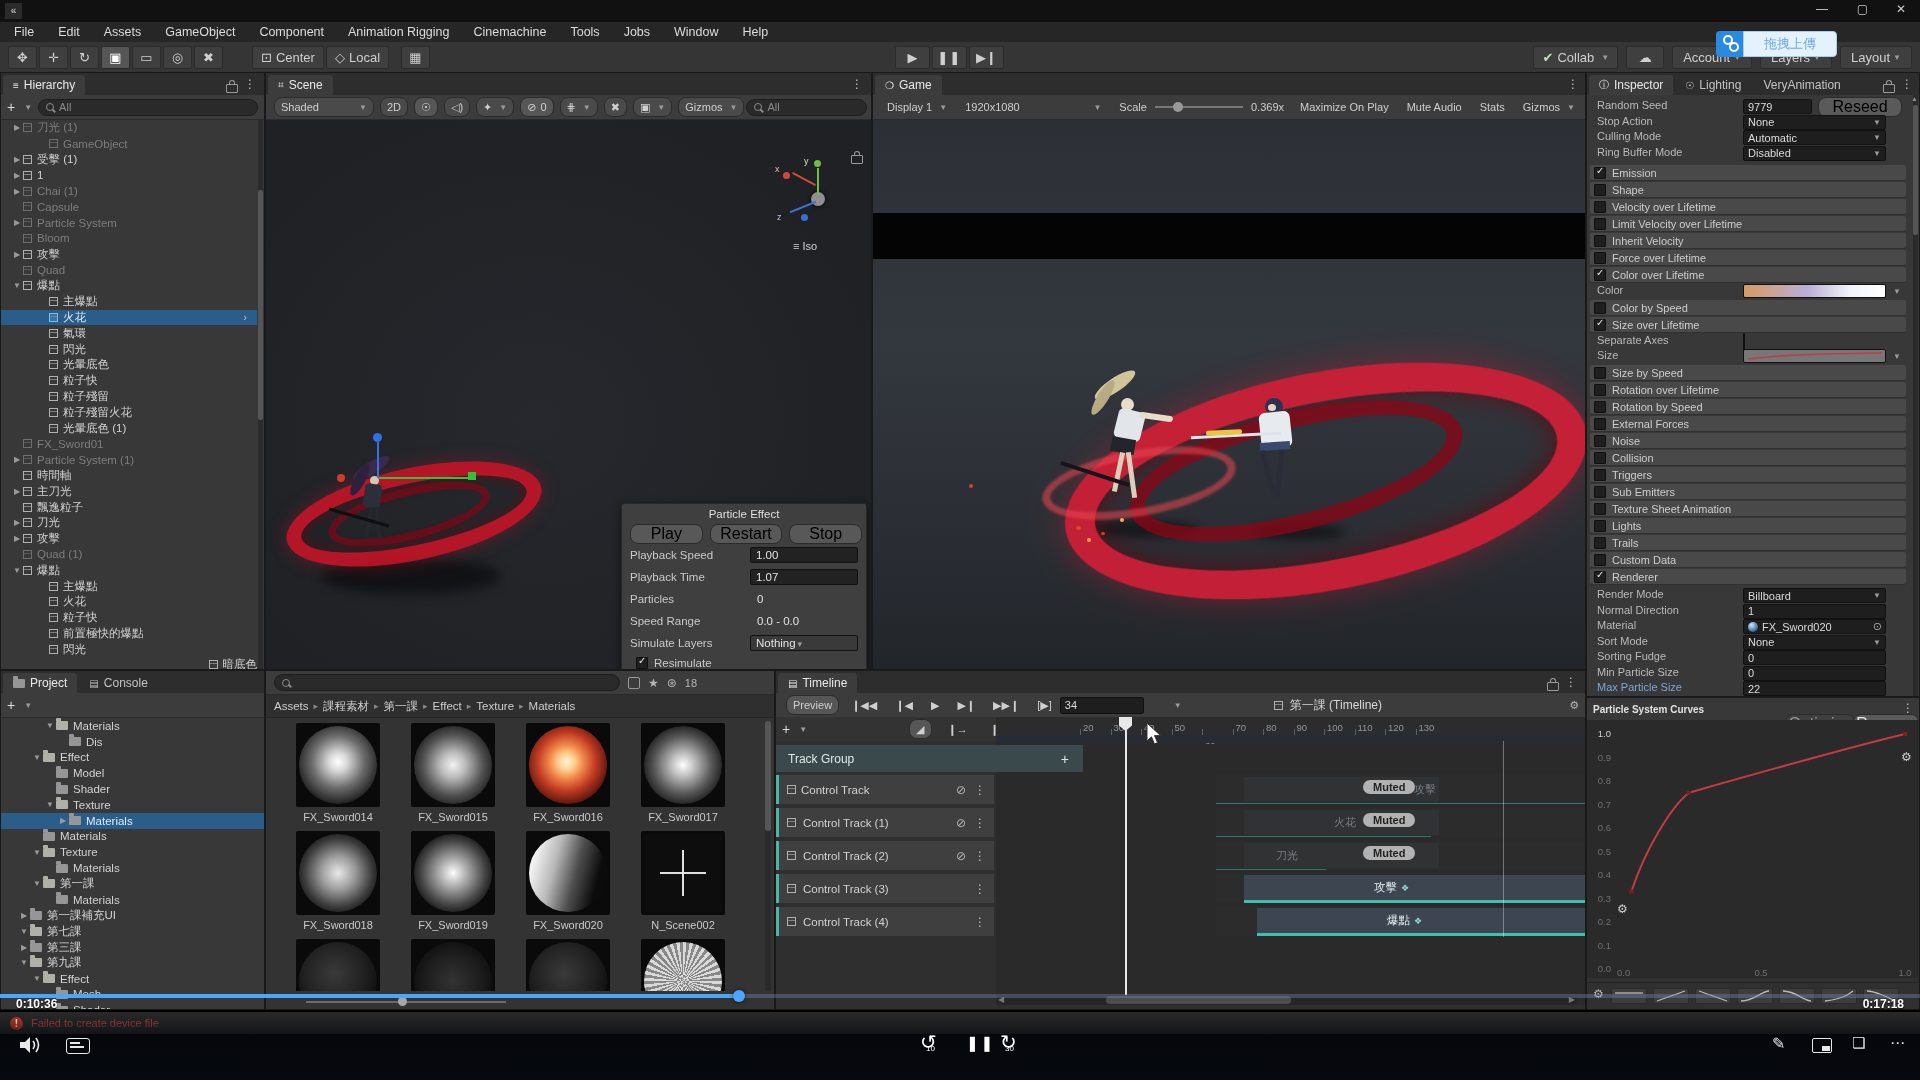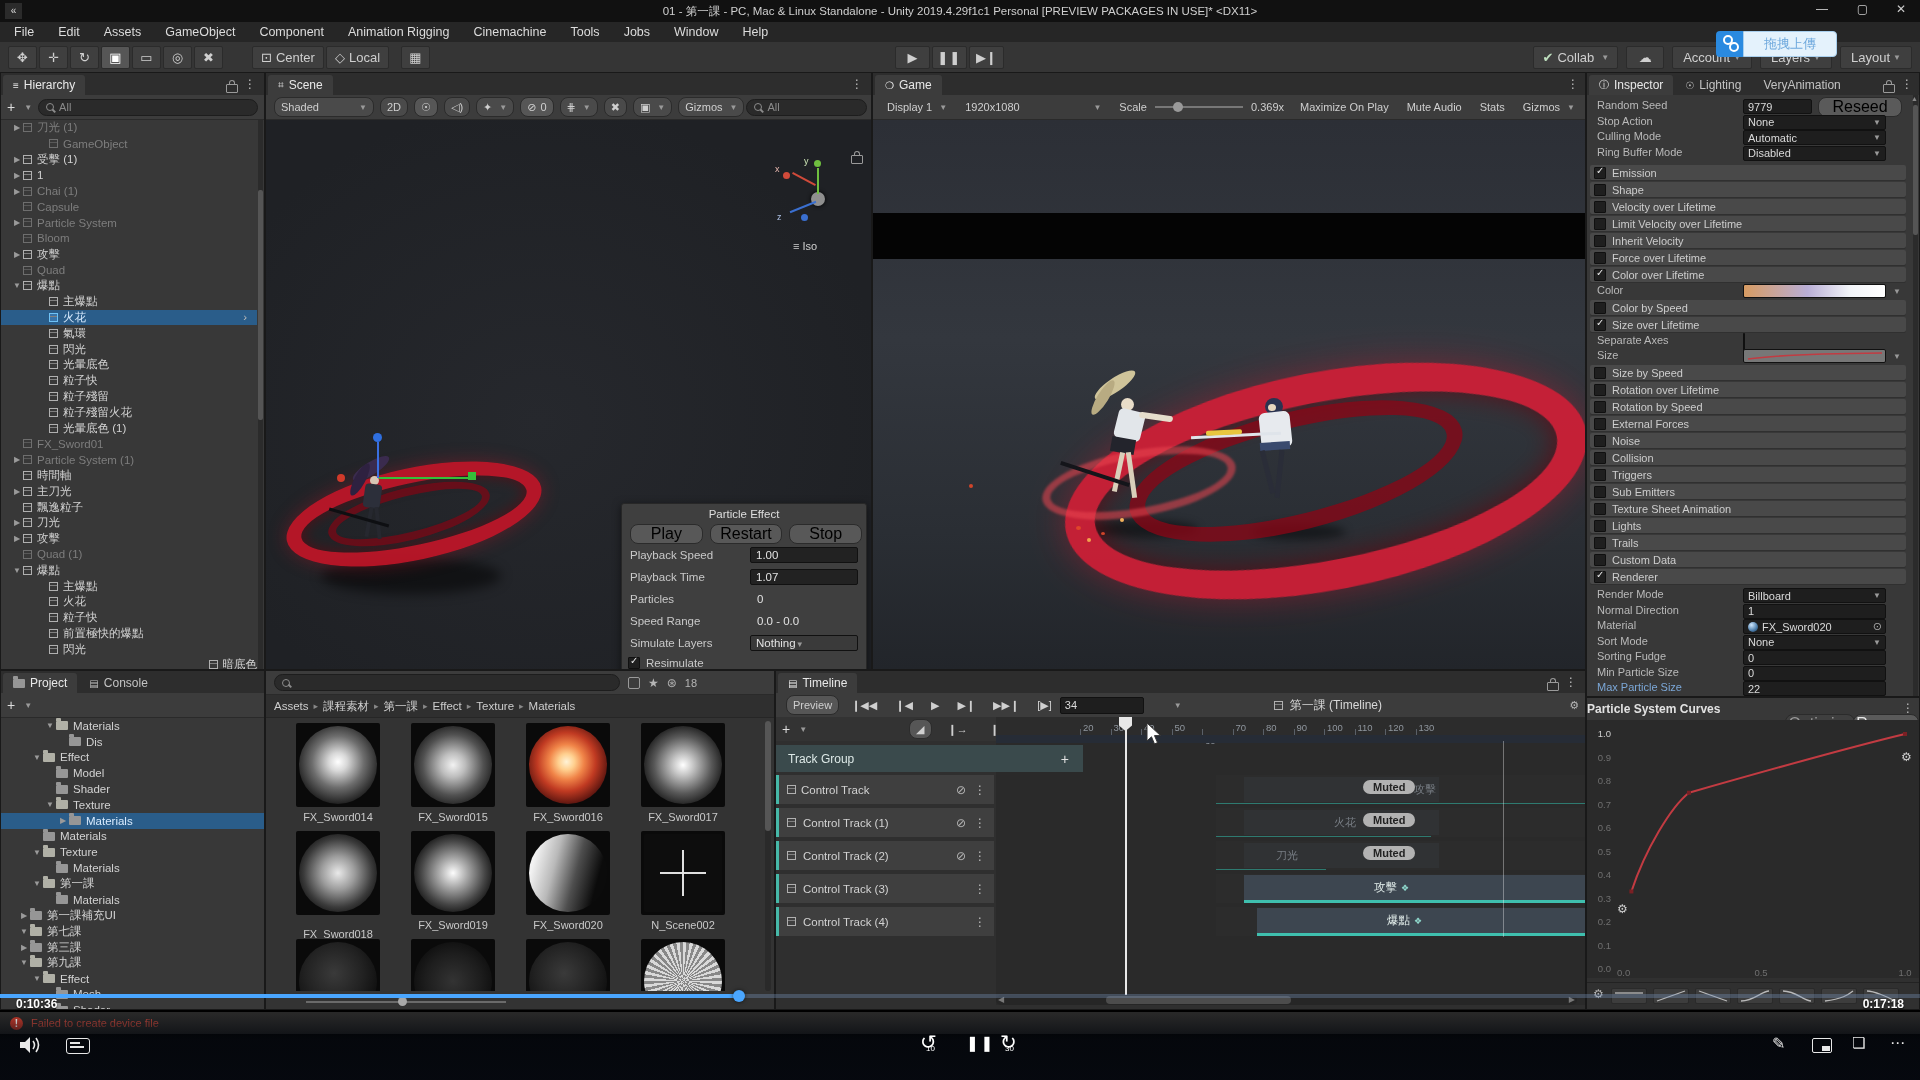--- a/index.html
+++ b/index.html
@@ -66,21 +66,20 @@
   .toolbtn{width:27px;height:21px;background:#3f3f3f;border:1px solid #2b2b2b;border-radius:2px;display:flex;align-items:center;justify-content:center;color:#cfcfcf;font-size:13px;margin-left:2px}
   .toolbtn.active{background:#565656;color:#fff}
   .vshadow{text-shadow:0 1px 2px rgba(0,0,0,.8)}
   svg{display:block}
 </style>
 </head>
 <body>
 
 <div class="abs" style="left:0;top:0;width:1920px;height:22px;background:#111;display:flex;align-items:center">
   <span class="abs" style="left:5px;top:3px;width:17px;height:16px;background:#2b2b2b;color:#ddd;font-size:10px;text-align:center;line-height:16px">«</span>
-  <span style="margin:0 auto;font-size:11.5px;color:#cfcfcf">01 - 第一課 - PC, Mac &amp; Linux Standalone - Unity 2019.4.29f1c1 Personal [PREVIEW PACKAGES IN USE]* &lt;DX11&gt;</span>
   <span class="abs" style="right:92px;top:2px;color:#ccc;font-size:12px">—</span>
   <span class="abs" style="right:52px;top:2px;color:#ccc;font-size:12px">▢</span>
   <span class="abs" style="right:14px;top:2px;color:#ccc;font-size:12px">✕</span>
 </div>
 
 <div class="abs" id="menubar" style="left:0;top:22px;width:1920px;height:20px;background:#262626;display:flex;align-items:center;gap:24px;padding-left:14px">
     <div class="menuitem">File</div>
     <div class="menuitem">Edit</div>
     <div class="menuitem">Assets</div>
     <div class="menuitem">GameObject</div>
@@ -444,21 +443,21 @@
           </div>
           <div class="pe-row">
             <span>Speed Range</span>
             <span class="pe-val" style="background: none; border: none;">0.0 - 0.0</span>
           </div>
           <div class="pe-row">
             <span>Simulate Layers</span>
             <span class="pe-val" style="background: rgb(58, 58, 58);">Nothing<span class="dd" style="margin-left: auto;">▼</span></span>
           </div>
         </div>
-      <div id="pe-checks" style="padding-left:6px">
+      <div id="pe-checks" style="padding-left:14px">
           <div class="r" style="height: 17px;">
             <span class="chk on"></span>
             <span style="font-size: 11.5px; color: rgb(201, 201, 201);">Resimulate</span>
           </div>
         </div>
     </div>
   </div>
 </div>
 
 <div class="panel" style="left:872px;top:72px;width:714px;height:598px">
@@ -706,21 +705,21 @@
       </div>
     </div>
   <div class="abs" style="right:1px;top:22px;width:5px;bottom:0;background:#2b2b2b">
     <span style="position:absolute;top:0;left:-2px;color:#888;font-size:7px">▲</span>
     <div style="position:absolute;top:10px;height:130px;left:0;right:0;background:#555;border-radius:2px"></div>
   </div>
 </div>
 
 <div class="panel" style="left:1586px;top:697px;width:334px;height:313px;background:#303030">
   <div class="abs" style="left:0;top:0;right:0;height:22px;background:#383838;border-bottom:1px solid #222;display:flex;align-items:center">
-    <span style="font-size:12px;font-weight:bold;color:#e2e2e2;">Particle System Curves</span>
+    <span style="font-size:10px;font-weight:bold;color:#e2e2e2;margin-left:6px">Particle System Curves</span>
     <span class="abs kebab" style="right:5px;top:3px">⋮</span>
   </div>
   <div class="tbtn" style="position:absolute;left:194px;top:16px;width:56px;justify-content:center;background:#3f3f3f;color:#9a9a9a">Optimize</div>
   <div class="tbtn" style="position:absolute;left:262px;top:16px;width:52px;justify-content:center;background:#5a5a5a;color:#e8e8e8">Remove</div>
   <div class="abs" id="curves-plot" style="left:0;top:22px;right:0;height:258px;background:#2a2a2a">
     <svg id="curve-svg" width="334" height="258" style="position:absolute;left:0;top:0">
         <text x="24" y="17" text-anchor="end" font-size="9.5" fill="#cfcfcf">1.0</text>
         <text x="24" y="40.5" text-anchor="end" font-size="9.5" fill="#6f6f6f">0.9</text>
         <text x="24" y="64" text-anchor="end" font-size="9.5" fill="#6f6f6f">0.8</text>
         <text x="24" y="87.5" text-anchor="end" font-size="9.5" fill="#6f6f6f">0.7</text>
@@ -924,21 +923,21 @@
   <div class="abs" id="thumb-grid" style="left:0;top:46px;right:12px;bottom:18px;overflow:hidden">
       <div class="thumb k-radial" style="left: 30px; top: 6px;"></div>
       <div class="thlabel" style="left: 22px; top: 94px;">FX_Sword014</div>
       <div class="thumb k-radial2" style="left: 145px; top: 6px;"></div>
       <div class="thlabel" style="left: 137px; top: 94px;">FX_Sword015</div>
       <div class="thumb k-fire" style="left: 260px; top: 6px;"></div>
       <div class="thlabel" style="left: 252px; top: 94px;">FX_Sword016</div>
       <div class="thumb k-radial3" style="left: 375px; top: 6px;"></div>
       <div class="thlabel" style="left: 367px; top: 94px;">FX_Sword017</div>
       <div class="thumb k-soft" style="left: 30px; top: 114px;"></div>
-      <div class="thlabel" style="left: 22px; top: 211px;">FX_Sword018</div>
+      <div class="thlabel" style="left: 22px; top: 202px;">FX_Sword018</div>
       <div class="thumb k-radial4" style="left: 145px; top: 114px;"></div>
       <div class="thlabel" style="left: 137px; top: 202px;">FX_Sword019</div>
       <div class="thumb k-half" style="left: 260px; top: 114px;"></div>
       <div class="thlabel" style="left: 252px; top: 202px;">FX_Sword020</div>
       <div class="thumb k-sparkle" style="left: 375px; top: 114px;"></div>
       <div class="thlabel" style="left: 367px; top: 202px;">N_Scene002</div>
       <div class="thumb k-dark1" style="left: 30px; top: 222px;"></div>
       <div class="thumb k-dark2" style="left: 145px; top: 222px;"></div>
       <div class="thumb k-dark1" style="left: 260px; top: 222px;"></div>
       <div class="thumb k-fiber" style="left: 375px; top: 222px;"></div>

